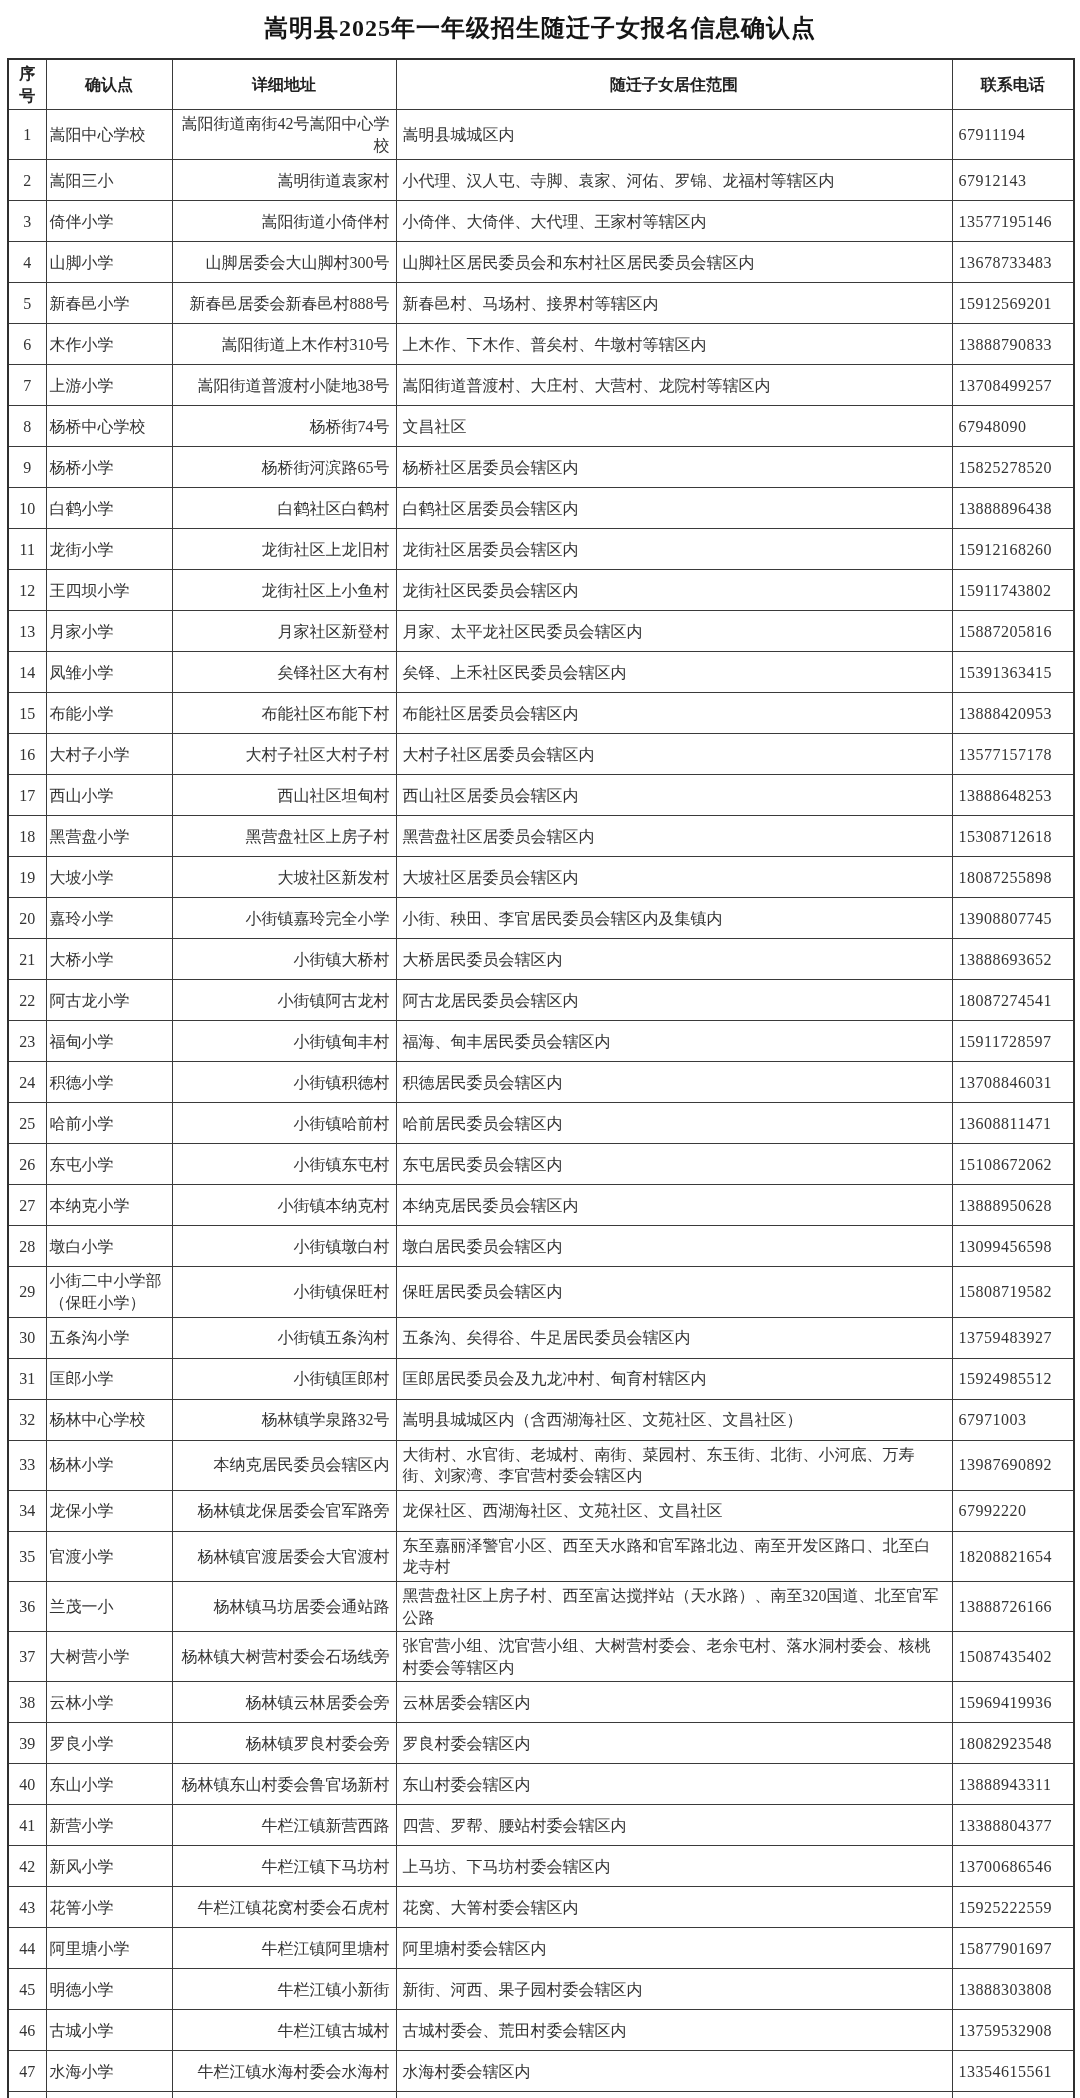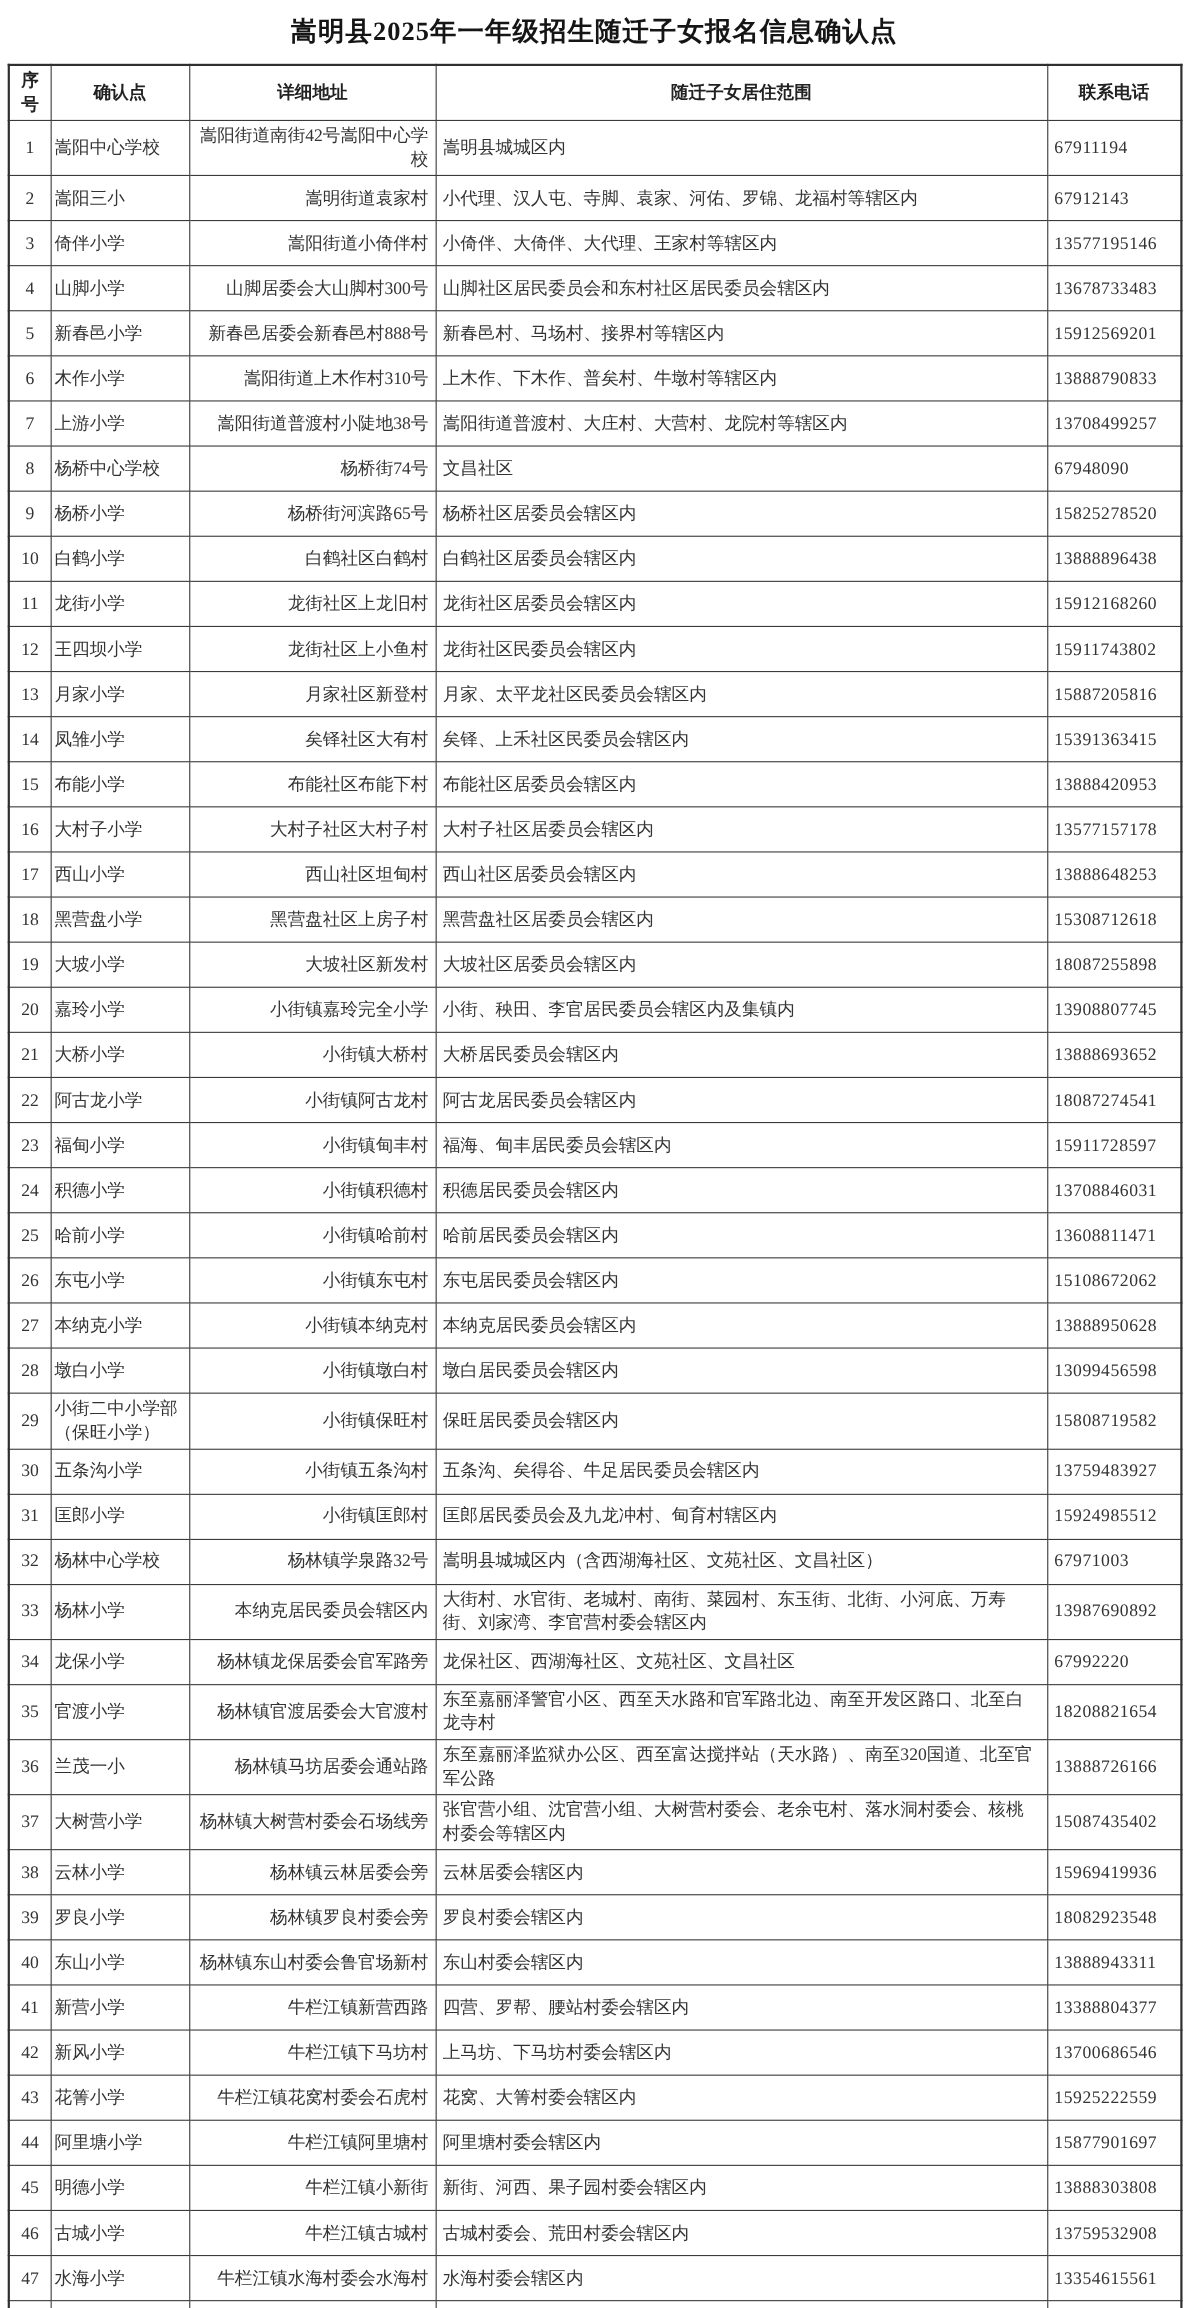--- a/index.html
+++ b/index.html
@@ -321,21 +321,21 @@
           <td>35</td>
           <td>官渡小学</td>
           <td>杨林镇官渡居委会大官渡村</td>
           <td>东至嘉丽泽警官小区、西至天水路和官军路北边、南至开发区路口、北至白龙寺村</td>
           <td>18208821654</td>
         </tr>
         <tr>
           <td>36</td>
           <td>兰茂一小</td>
           <td>杨林镇马坊居委会通站路</td>
-          <td>东至嘉丽泽监狱办公区、西至富达搅拌站（天水路）、南至320国道、北至官军公路</td>
+          <td>黑营盘社区上房子村、西至富达搅拌站（天水路）、南至320国道、北至官军公路</td>
           <td>13888726166</td>
         </tr>
         <tr>
           <td>37</td>
           <td>大树营小学</td>
           <td>杨林镇大树营村委会石场线旁</td>
           <td>张官营小组、沈官营小组、大树营村委会、老余屯村、落水洞村委会、核桃村委会等辖区内</td>
           <td>15087435402</td>
         </tr>
         <tr>

